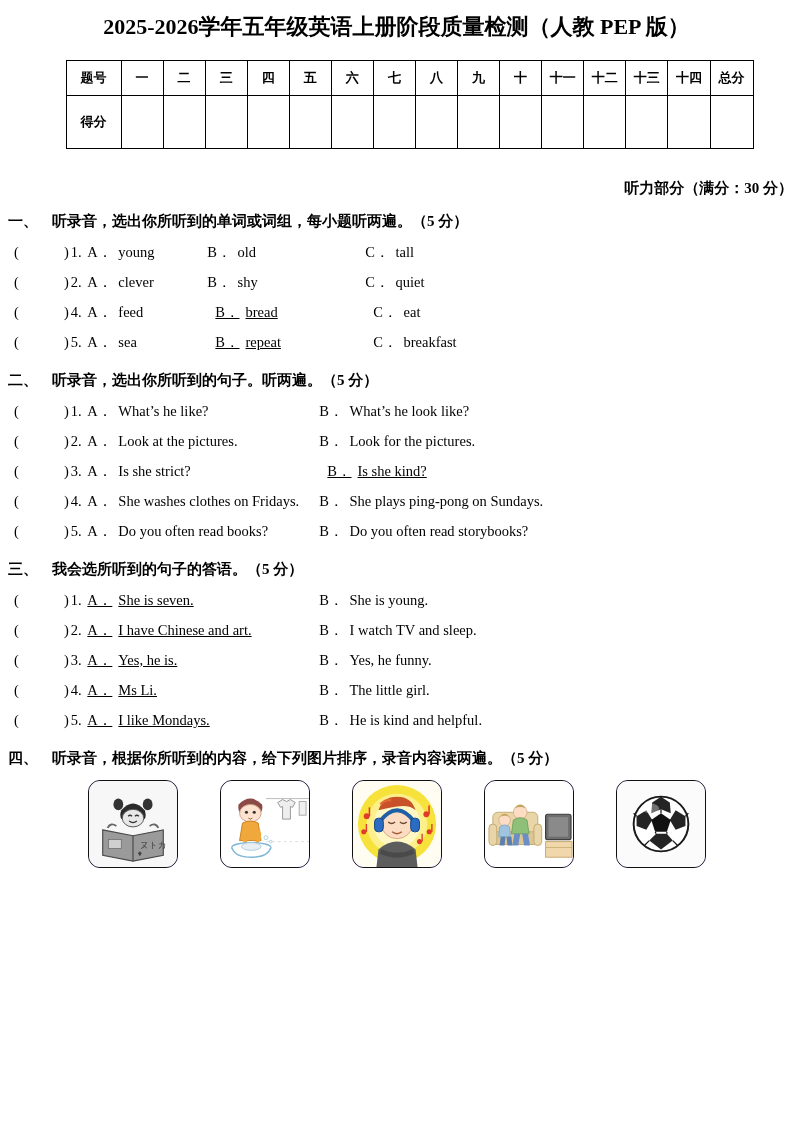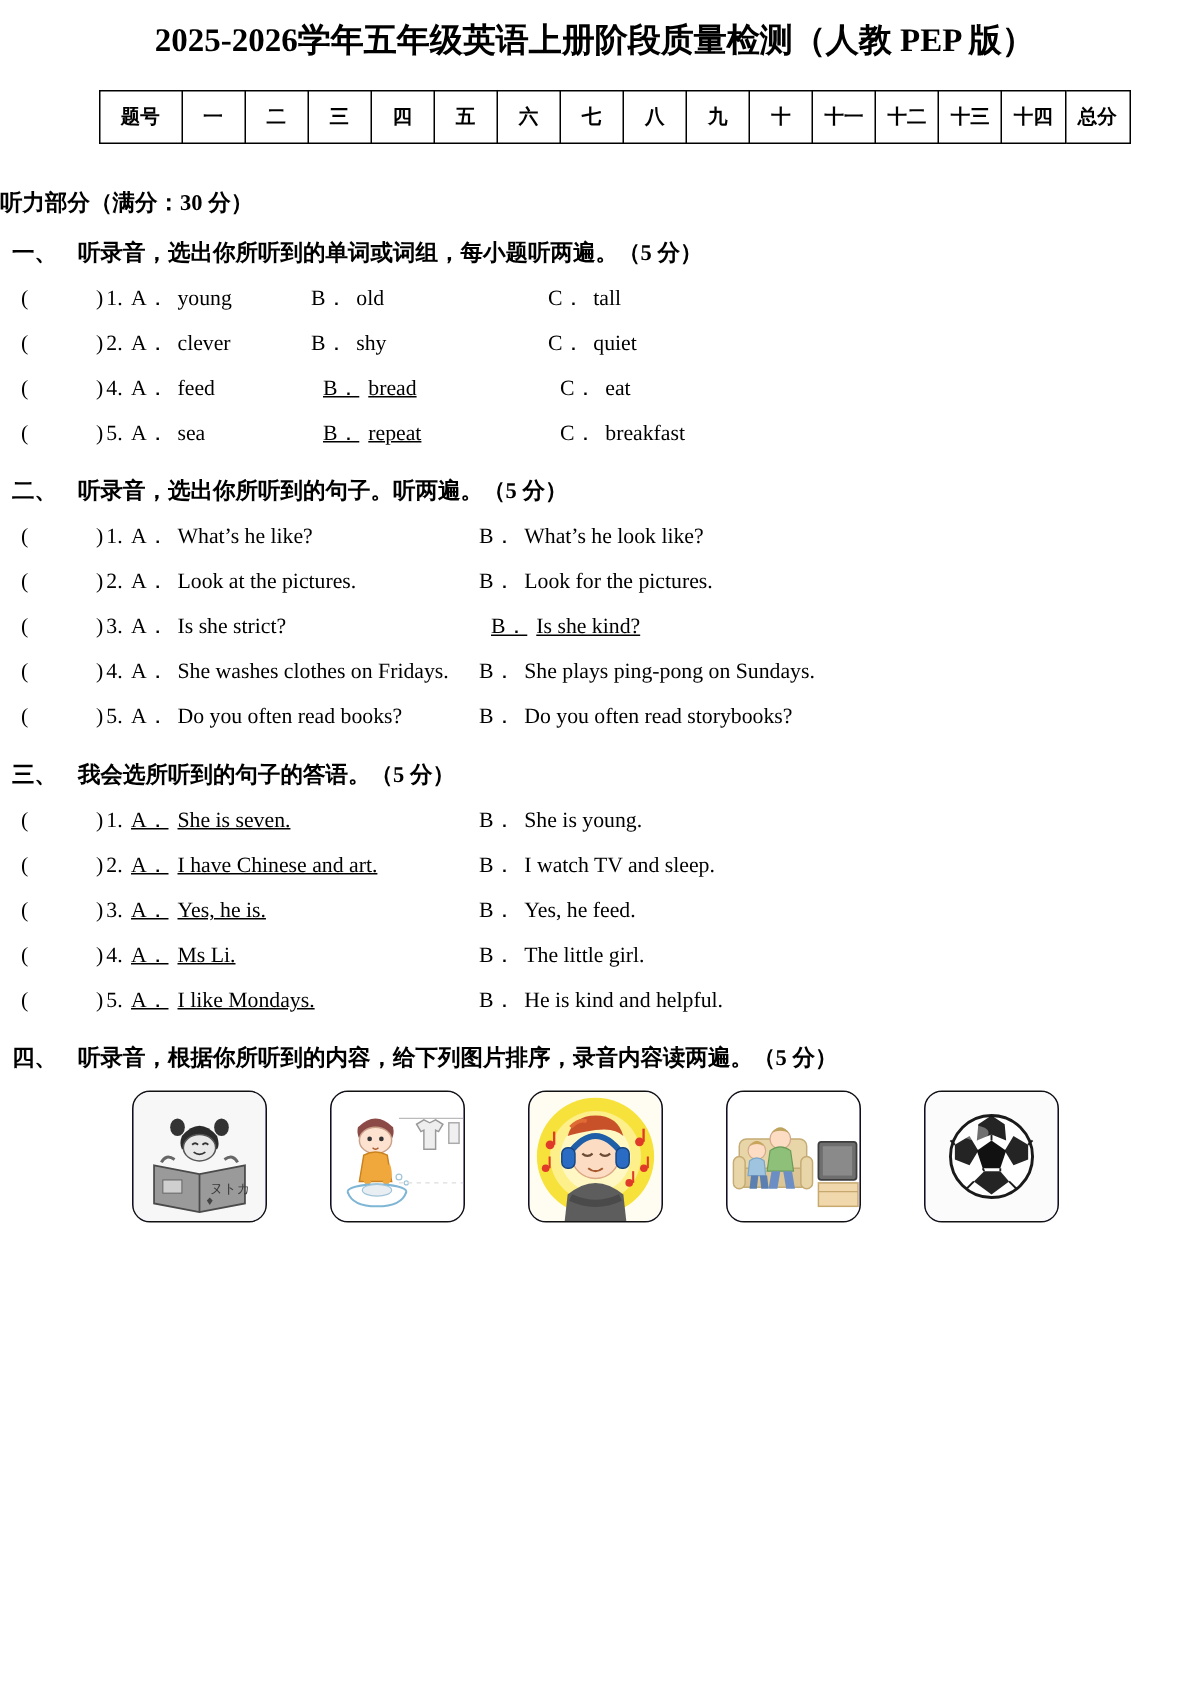--- a/index.html
+++ b/index.html
@@ -59,21 +59,21 @@
     font-weight: bold;
     font-family: "Liberation Sans", "DejaVu Sans", sans-serif;
   }
   table.score-table tr.row-head td { height: 32px; }
   table.score-table tr.row-score td { height: 50px; }
   table.score-table td.col-label { width: 52px; }
   table.score-table td.col-total { width: 40px; }
 
   
   .part-title {
-    text-align: left;
+    text-align: right;
     font-weight: bold;
     font-size: 15px;
     margin: 30px 0 0 0;
   }
   .sec-head {
     font-weight: bold;
     font-size: 15px;
     margin: 14px 0 0 0;
     padding-left: 8px;
     font-family: Liberation Serif, serif;
@@ -114,21 +114,21 @@
     justify-content: flex-start;
     gap: 42px;
     padding-left: 88px;
     margin-top: 12px;
   }
   .pic-box {
     width: 90px;
     height: 88px;
     border: 1.6px solid #111;
     border-radius: 12px;
-    background: #c4b5fd;
+    background: #8b5cf6;
     overflow: hidden;
     position: relative;
     box-sizing: border-box;
   }
   .pic-box svg { display: block; width: 100%; height: 100%; }
 </style>
 </head>
 <body>
 
 <div class="page">
@@ -149,20 +149,38 @@
         <td>七</td>
         <td>八</td>
         <td>九</td>
         <td>十</td>
         <td>十一</td>
         <td>十二</td>
         <td>十三</td>
         <td>十四</td>
         <td class="col-total">总分</td>
       </tr>
+      <tr class="row-score">
+        <td class="col-label">得分</td>
+        <td></td>
+        <td></td>
+        <td></td>
+        <td></td>
+        <td></td>
+        <td></td>
+        <td></td>
+        <td></td>
+        <td></td>
+        <td></td>
+        <td></td>
+        <td></td>
+        <td></td>
+        <td></td>
+        <td class="col-total"></td>
+      </tr>
     </tbody>
       </table>
   </div>
 
   <div class="part-title">听力部分（满分：30 分）</div>
 
   <div class="sec-head">
     <span class="num">一、</span><span>听录音，选出你所听到的单词或词组，每小题听两遍。（5 分）</span>
   </div>
   <div class="qlist cols3">
@@ -217,21 +235,21 @@
     <div class="qrow">
       <span class="brk-open">(</span><span class="brk-close">)</span><span class="qnum">1.</span>
       <span class="opt opt-a"><span class="lbl">A．</span><span>She is seven.</span></span><span class="opt opt-b"><span class="lbl">B．</span><span>She is young.</span></span>
     </div>
     <div class="qrow">
       <span class="brk-open">(</span><span class="brk-close">)</span><span class="qnum">2.</span>
       <span class="opt opt-a"><span class="lbl">A．</span><span>I have Chinese and art.</span></span><span class="opt opt-b"><span class="lbl">B．</span><span>I watch TV and sleep.</span></span>
     </div>
     <div class="qrow">
       <span class="brk-open">(</span><span class="brk-close">)</span><span class="qnum">3.</span>
-      <span class="opt opt-a"><span class="lbl">A．</span><span>Yes, he is.</span></span><span class="opt opt-b"><span class="lbl">B．</span><span>Yes, he feed.</span></span>
+      <span class="opt opt-a"><span class="lbl">A．</span><span>Yes, he is.</span></span><span class="opt opt-b"><span class="lbl">B．</span><span>Yes, he funny.</span></span>
     </div>
     <div class="qrow">
       <span class="brk-open">(</span><span class="brk-close">)</span><span class="qnum">4.</span>
       <span class="opt opt-a"><span class="lbl">A．</span><span>Ms Li.</span></span><span class="opt opt-b"><span class="lbl">B．</span><span>The little girl.</span></span>
     </div>
     <div class="qrow">
       <span class="brk-open">(</span><span class="brk-close">)</span><span class="qnum">5.</span>
       <span class="opt opt-a"><span class="lbl">A．</span><span>I like Mondays.</span></span><span class="opt opt-b"><span class="lbl">B．</span><span>He is kind and helpful.</span></span>
     </div>
   </div>

